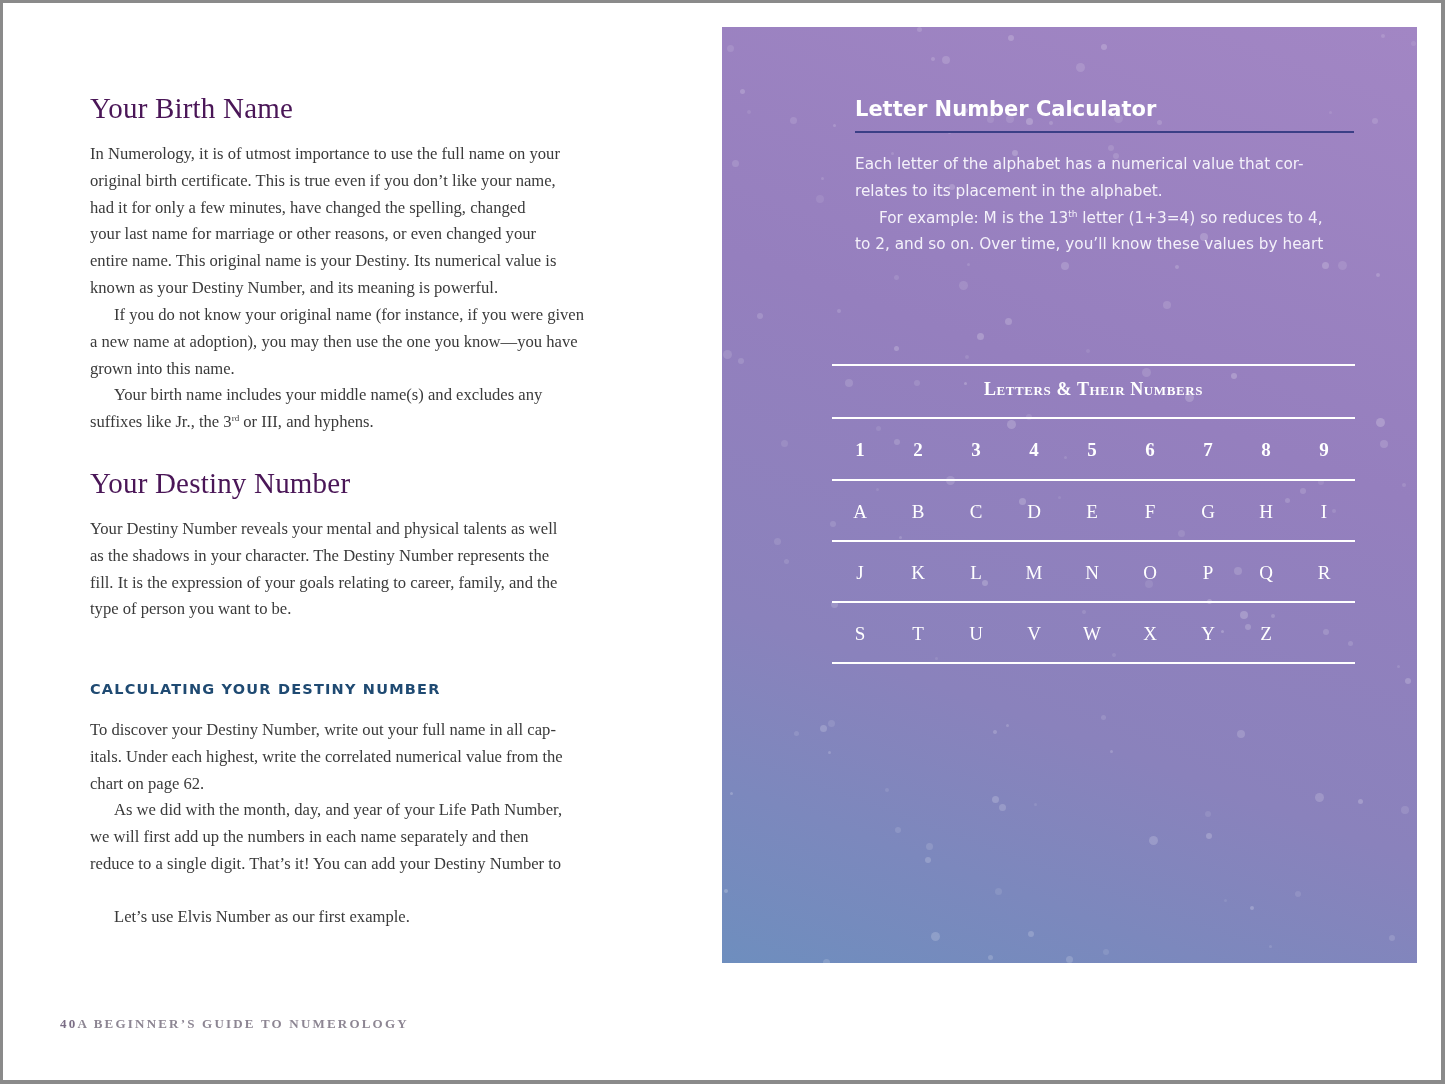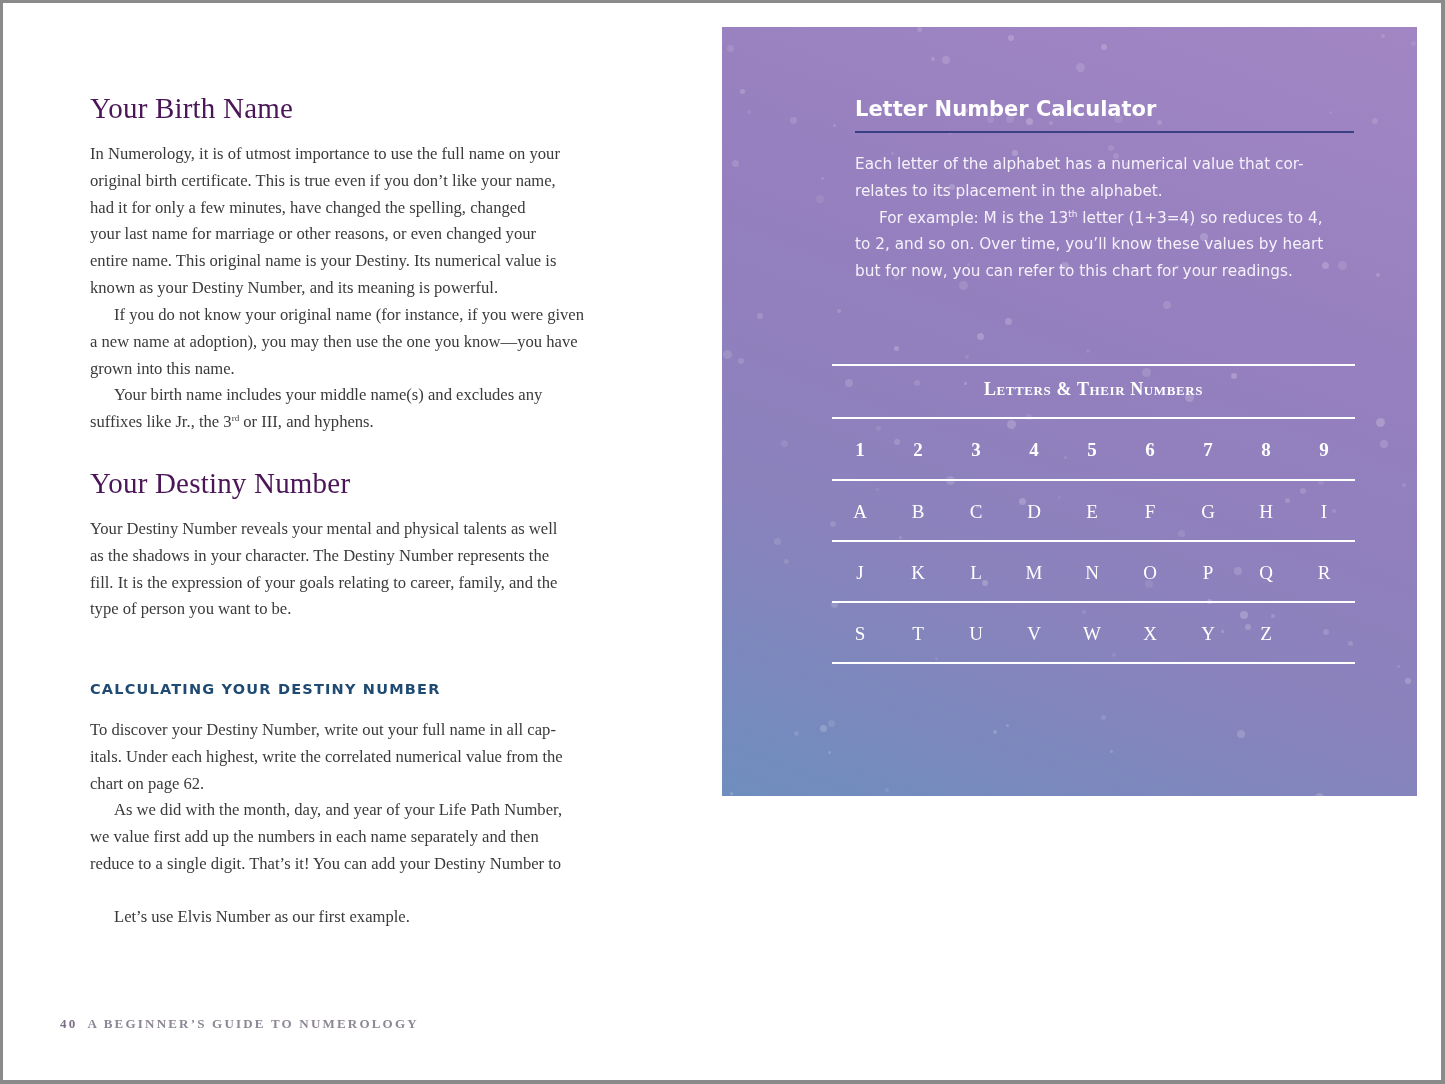--- a/index.html
+++ b/index.html
@@ -37,25 +37,25 @@
     white-space: nowrap;
   }
   sup { font-size: 9px; line-height: 0; vertical-align: 6px; }
 
   .folio {
     position: absolute; top: 1016px;
     font-family: "Liberation Serif", serif; font-weight: bold;
     font-size: 13px; letter-spacing: 2.2px; white-space: nowrap;
   }
   .folio-left { left: 60px; color: #8d8693; }
-  .folio-left .num { color: #7a6d85; margin-right: 10px; }
+  .folio-left .num { color: #7a6d85; }
 
   
   .panel {
-    position: absolute; left: 722px; top: 27px; width: 695px; height: 769px;
+    position: absolute; left: 722px; top: 27px; width: 695px; height: 936px;
     background: linear-gradient(200deg, #a286c4 0%, #957fbe 40%, #8a82bc 70%, #6e8ebe 100%);
     overflow: hidden;
   }
   .dot {
     position: absolute; border-radius: 50%;
     background: rgba(255,255,255,0.22);
   }
   .calc-title {
     position: absolute; left: 133px; top: 70px; margin: 0;
     font-family: "DejaVu Sans", sans-serif; font-weight: bold;
@@ -128,21 +128,21 @@
   </p>
 
   <h3 class="subhead" style="top:681px">CALCULATING YOUR DESTINY NUMBER</h3>
   <p class="para" style="top:717px">
     <span class="line">To discover your Destiny Number, write out your full name in all cap-</span>
     <span class="line">itals. Under each highest, write the correlated numerical value from the</span>
     <span class="line">chart on page 62.</span>
   </p>
   <p class="para" style="top:797px">
     <span class="line indent">As we did with the month, day, and year of your Life Path Number,</span>
-    <span class="line">we value first add up the numbers in each name separately and then</span>
+    <span class="line">we will first add up the numbers in each name separately and then</span>
     <span class="line">reduce to a single digit. That’s it! You can add your Destiny Number to</span>
   </p>
   <p class="para" style="top:904px">
     <span class="line indent">Let’s use Elvis Number as our first example.</span>
   </p>
 </div>
 
 <div class="folio folio-left">
   <span class="num">40</span><span>A BEGINNER’S GUIDE TO NUMEROLOGY</span>
 </div>
@@ -292,21 +292,20 @@
     </div>
 
   <h2 class="calc-title">Letter Number Calculator</h2>
   <div class="calc-rule"></div>
 
   <p class="calc-body">
     <span class="line">Each letter of the alphabet has a numerical value that cor-</span>
     <span class="line">relates to its placement in the alphabet.</span>
     <span class="line indent"><span>For example: M is the 13</span><sup>th</sup><span> letter (1+3=4) so reduces to 4,</span></span>
     <span class="line">to 2, and so on. Over time, you’ll know these values by heart</span>
-    <span class="line">but for now, you can refer to this chart for your readings.</span>
   </p>
 
   <div class="tbl-rule" style="top:337px"></div>
   <div class="tbl-caption">Letters &amp; Their Numbers</div>
   <div class="tbl-rule" style="top:390px"></div>
 
   <div class="tbl-row tbl-head" style="top:412px">
     <span class="tbl-cell" style="left: 8px;">1</span>
     <span class="tbl-cell" style="left: 66px;">2</span>
     <span class="tbl-cell" style="left: 124px;">3</span>

